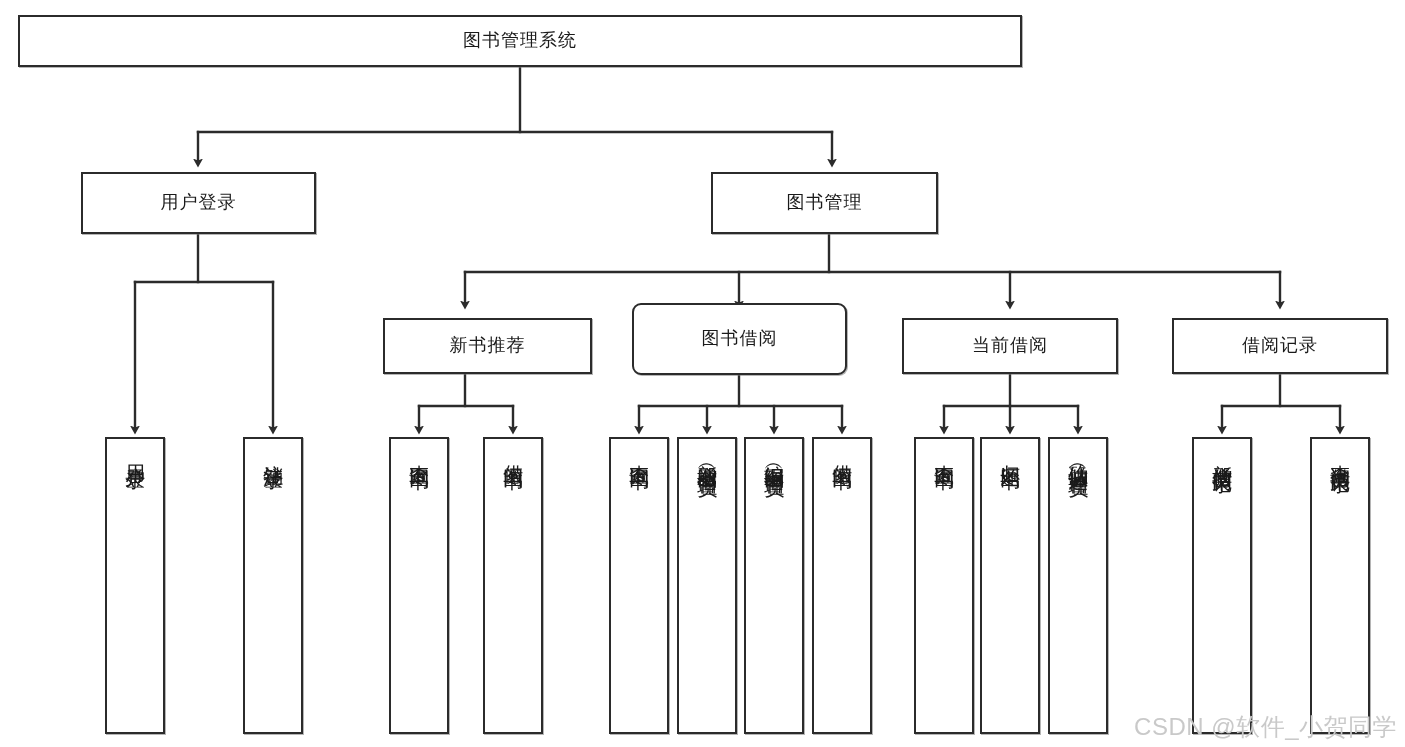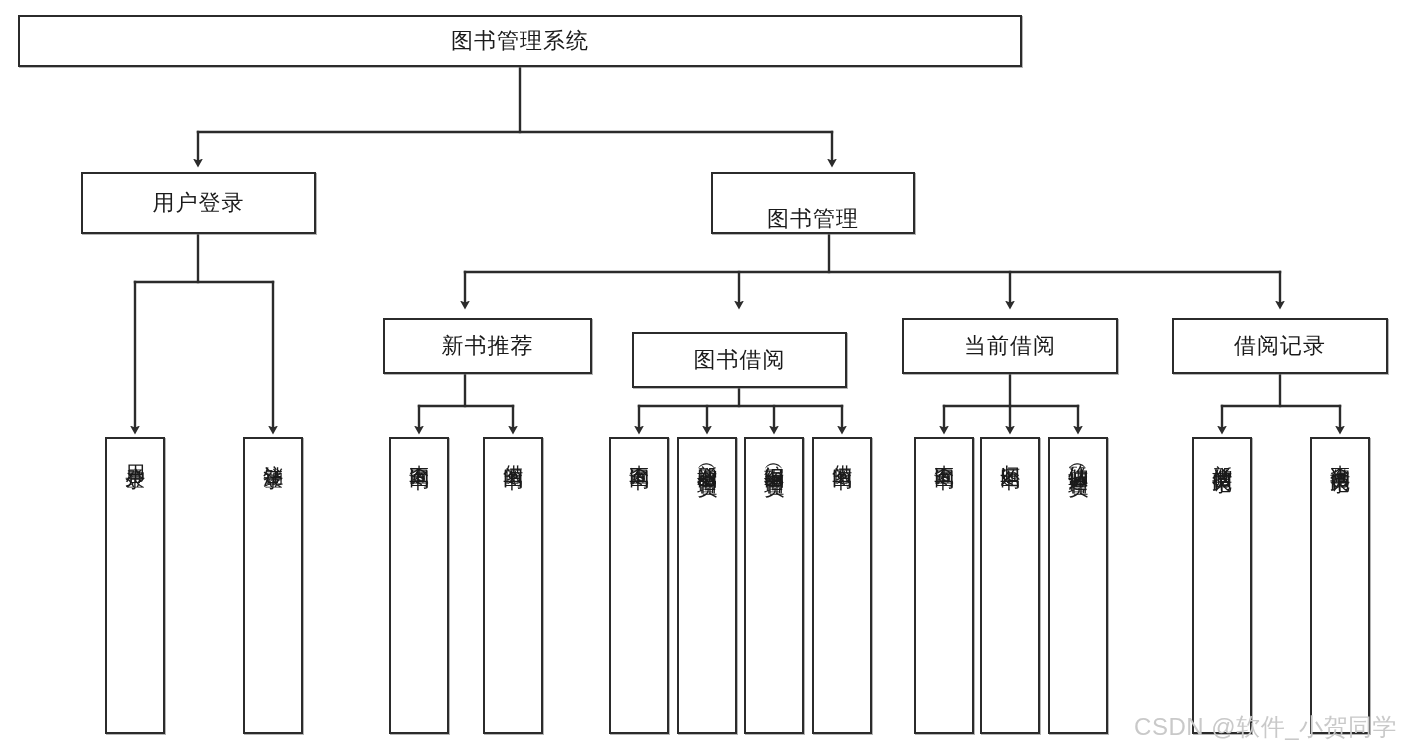--- a/index.html
+++ b/index.html
@@ -31,21 +31,21 @@
     box-sizing: border-box;
     background: #ffffff;
     border: 2px solid #2b2b2b;
     display: flex;
     align-items: center;
     justify-content: center;
     color: #1a1a1a;
     box-shadow: 1px 1px 0 0 rgba(120,120,120,0.55);
   }
   .node.horiz {
-    font-size: 22px;
+    font-size: 18px;
     letter-spacing: 1px;
     line-height: 1.2;
     padding: 0 6px;
   }
   .node.vert {
     font-size: 20px;
     letter-spacing: 2px;
     line-height: 1.18;
     padding: 10px 0;
     align-items: flex-start;
@@ -124,29 +124,29 @@
   </svg>
 
   <div class="node horiz" style="left:18px; top:15px; width:1004px; height:52px;">
     <span>图书管理系统</span>
   </div>
 
   <div class="node horiz" style="left:81px; top:172px; width:235px; height:62px;">
     <span>用户登录</span>
   </div>
 
-  <div class="node horiz" style="left:711px; top:172px; width:204px; height:62px;align-items:flex-end;">
+  <div class="node horiz" style="left:711px; top:172px; width:227px; height:62px;">
     <span>图书管理</span>
   </div>
 
   <div class="node horiz" style="left:361px; top:318px; width:209px; height:56px;margin-left:22px;">
     <span>新书推荐</span>
   </div>
 
-  <div class="node horiz" style="left:632px; top:332px; width:215px; height:56px;">
+  <div class="node horiz" style="left:632px; top:303px; width:215px; height:72px;border-radius:9px;">
     <span>图书借阅</span>
   </div>
 
   <div class="node horiz" style="left:1172px; top:318px; width:216px; height:56px;">
     <span>借阅记录</span>
   </div>
 
   <div class="node horiz" style="left:902px; top:318px; width:216px; height:56px;">
     <span>当前借阅</span>
   </div>

